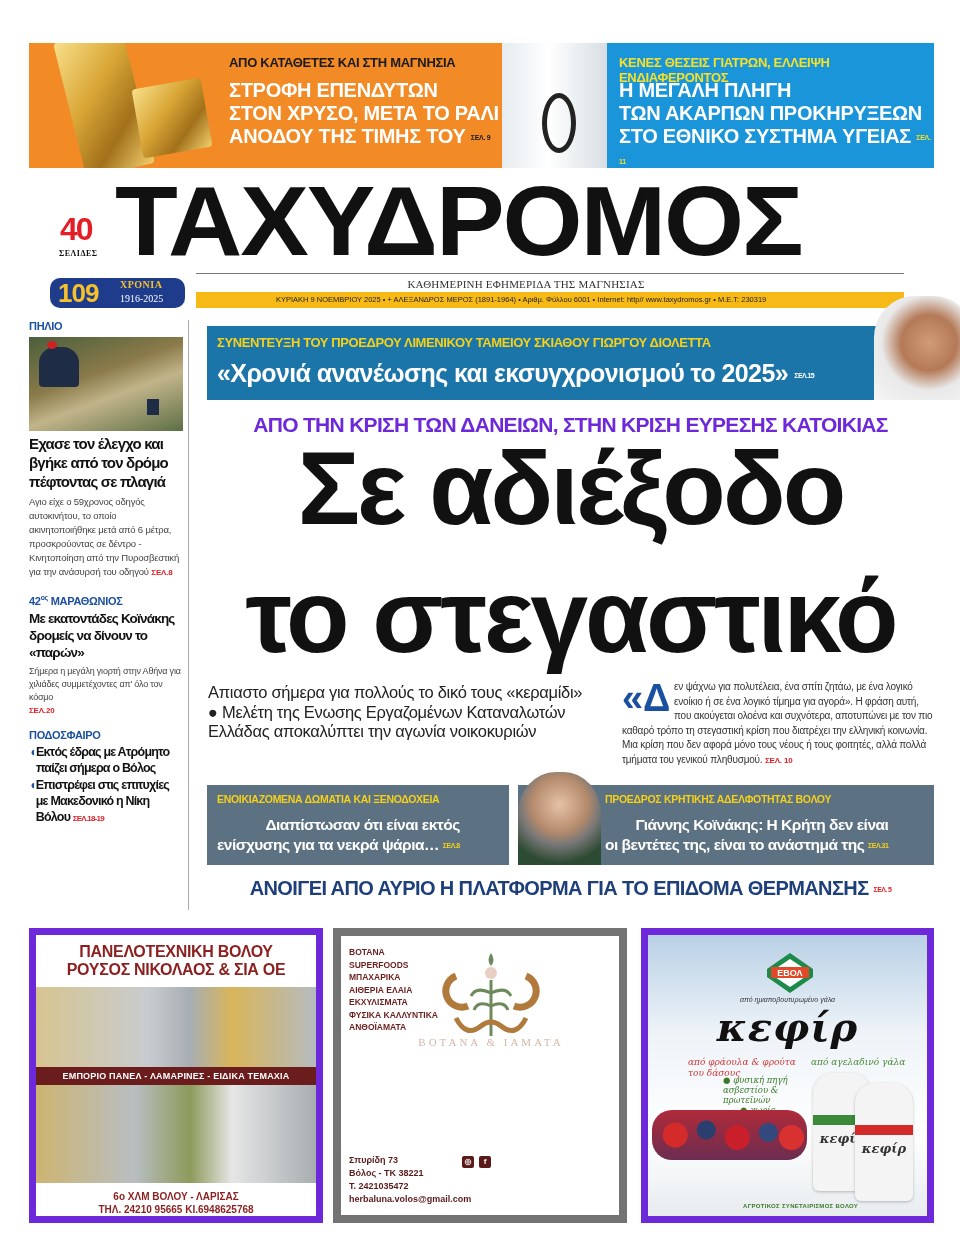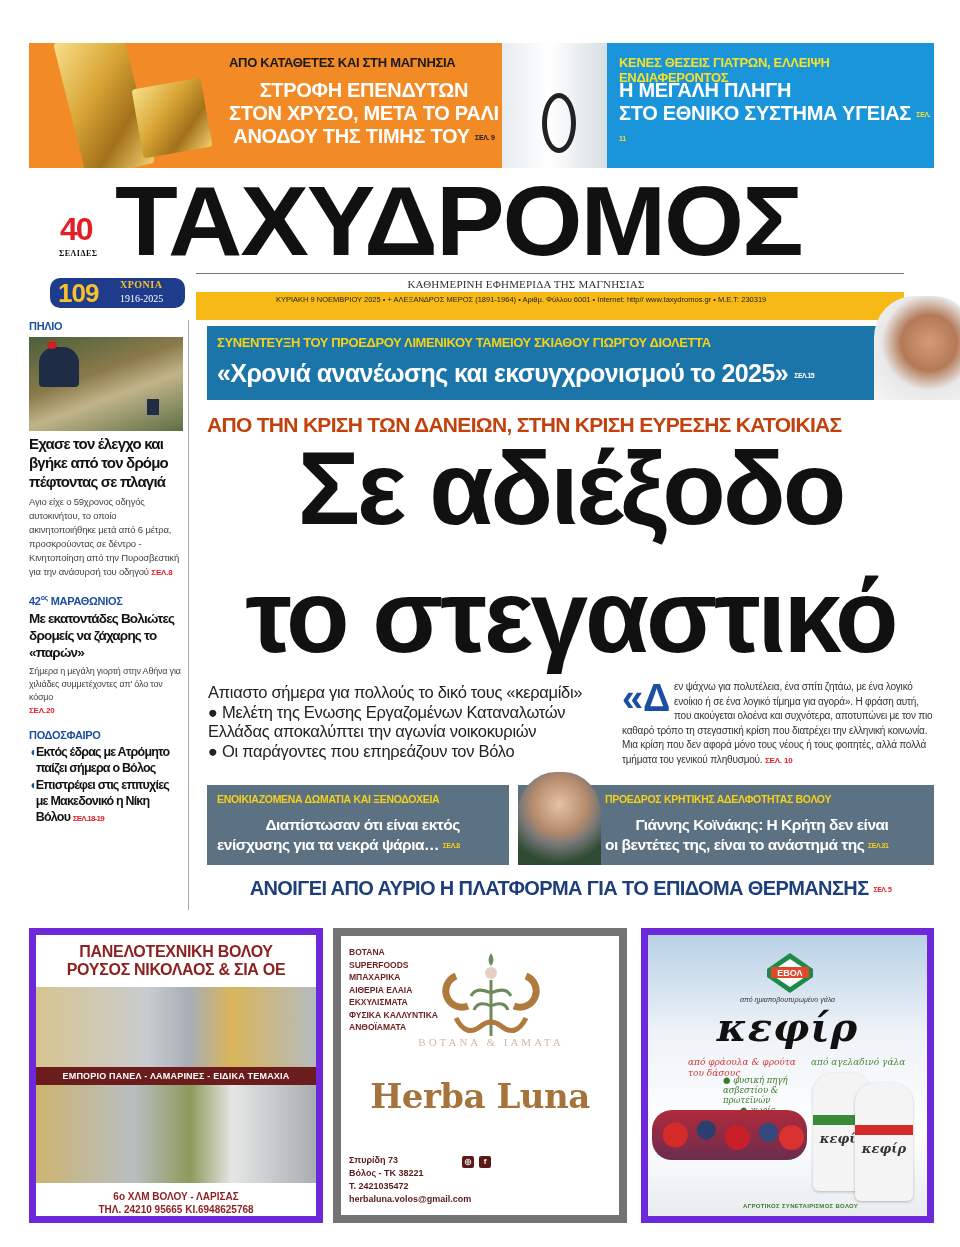--- a/index.html
+++ b/index.html
@@ -1,55 +1,55 @@
 <!DOCTYPE html>
 <html><head>
 <meta charset="utf-8">
 <style>
   * { box-sizing: border-box; margin: 0; padding: 0; }
   body { width: 960px; height: 1247px; background: #fff; font-family: "Liberation Sans", sans-serif; position: relative; overflow: hidden; color: #111; }
 
   
   .banner { position: absolute; top: 43px; height: 125px; overflow: hidden; }
-  .banner-left { left: 29px; width: 543px; background: #f28a26; text-align: center; }
+  .banner-left { left: 29px; width: 543px; background: #f28a26; }
   .banner-right { left: 502px; width: 432px; background: #1a95d9; }
   .goldbar { position: absolute; background: linear-gradient(135deg, #f8e08a 0%, #d9a636 40%, #a2711a 70%, #f2cf6e 100%); border-radius: 4px; }
   .doctor { position: absolute; left: 0; top: 0; width: 105px; height: 125px; background: linear-gradient(90deg, #e6ecf0 0%, #ffffff 45%, #d7dee3 100%); }
   .banner .kicker { position: absolute; font-weight: bold; font-size: 13px; letter-spacing: -0.3px; }
   .banner .head { position: absolute; font-weight: bold; font-size: 20px; line-height: 23px; color: #fff; letter-spacing: -0.3px; }
   .sel { font-size: 7px; font-weight: bold; vertical-align: middle; }
 
   
   .logo-title { position: absolute; left: 115px; top: 178px; font-family: "Liberation Sans", sans-serif; font-weight: 900; font-size: 98px; letter-spacing: -2px; line-height: 86px; color: #111; transform: scaleX(1.05); transform-origin: left top; }
   .pages-num { position: absolute; left: 60px; top: 212px; font-size: 32px; font-weight: bold; color: #e41e26; letter-spacing: -2px; line-height: 34px; }
   .pages-lbl { position: absolute; left: 59px; top: 249px; font-size: 8px; font-weight: bold; font-family: "Liberation Serif", serif; letter-spacing: 0.5px; }
   .years-badge { position: absolute; left: 50px; top: 278px; width: 135px; height: 30px; background: #1f3b8c; border-radius: 10px; }
   .years-num { position: absolute; left: 8px; top: 0; font-size: 26px; font-weight: bold; color: #f5c22c; line-height: 30px; letter-spacing: -1px; }
   .years-lbl { position: absolute; left: 70px; top: 1px; font-size: 10px; color: #f5c22c; font-family: "Liberation Serif", serif; font-weight: bold; letter-spacing: 0.5px; }
   .years-range { position: absolute; left: 70px; top: 15px; font-size: 10px; color: #fff; font-family: "Liberation Serif", serif; }
   .rule { position: absolute; left: 196px; top: 273px; width: 708px; height: 1px; background: #777; }
   .tagline { position: absolute; left: 196px; top: 278px; width: 660px; text-align: center; font-family: "Liberation Serif", serif; font-size: 11px; color: #333; letter-spacing: 0.2px; }
-  .dateline { position: absolute; left: 196px; top: 292px; width: 708px; height: 28px; background: #f6b915; font-size: 7.5px; line-height: 16px; padding-left: 80px; color: #222; white-space: nowrap; }
+  .dateline { position: absolute; left: 196px; top: 292px; width: 708px; height: 16px; background: #f6b915; font-size: 7.5px; line-height: 16px; padding-left: 80px; color: #222; white-space: nowrap; }
 
   
   .leftcol { position: absolute; left: 29px; top: 320px; width: 154px; }
   .vsep { position: absolute; left: 188px; top: 320px; width: 1px; height: 590px; background: #aaa; }
   .sec-label { font-weight: bold; color: #1b4fa0; font-size: 11px; letter-spacing: -0.3px; }
   .photo-rescue { width: 154px; height: 94px; margin-top: 5px; background: linear-gradient(160deg, #4a5f3c 0%, #8a7a4a 40%, #c2b48a 60%, #5d6e44 100%); position: relative; }
   .lhead { font-weight: bold; font-size: 15px; line-height: 19px; letter-spacing: -0.8px; margin-top: 3px; color: #111; }
   .lbody { font-size: 9.5px; line-height: 14px; color: #444; margin-top: 4px; letter-spacing: -0.2px; }
   .red-ref { color: #e41e26; font-weight: bold; font-size: 8px; }
   .bullet { color: #1b4fa0; font-weight: bold; }
 
   
   .interview { position: absolute; left: 207px; top: 326px; width: 767px; height: 74px; background: #1c75a8; }
   .interview .kicker { position: absolute; left: 10px; top: 9px; font-size: 13px; font-weight: bold; color: #f5d11a; letter-spacing: -0.4px; }
   .interview .quote { position: absolute; left: 10px; top: 33px; font-size: 25px; font-weight: bold; color: #fff; letter-spacing: -0.6px; }
   .portrait1 { position: absolute; right: 0; top: -30px; width: 100px; height: 104px; background: radial-gradient(circle at 55% 45%, #d29b78 0%, #b47a58 35%, #e9e9e9 60%, #f5f5f5 100%); border-radius: 40% 40% 0 0; }
-  .main-kicker { position: absolute; left: 207px; top: 413px; width: 727px; font-size: 21px; font-weight: bold; color: #c2410c; letter-spacing: -0.7px; }
+  .main-kicker { position: absolute; left: 207px; top: 413px; width: 727px; text-align: center; font-size: 21px; font-weight: bold; color: #6d28d9; letter-spacing: -0.7px; }
   .main-head { position: absolute; left: 207px; top: 438px; width: 727px; text-align: center; font-size: 104px; font-weight: 900; line-height: 100px; letter-spacing: -3px; color: #111; }
   .sub { position: absolute; left: 208px; top: 683px; width: 405px; font-size: 16.5px; line-height: 19.5px; color: #222; letter-spacing: -0.3px; }
   .quotecol { position: absolute; left: 622px; top: 680px; width: 312px; font-size: 10px; line-height: 14.5px; color: #333; letter-spacing: -0.2px; }
   .dropcap { float: left; font-size: 38px; line-height: 36px; font-weight: 900; color: #1b4fa0; margin-right: 4px; }
 
   .grybox { position: absolute; top: 785px; height: 80px; background: #5c7182; }
   .grybox .kicker { position: absolute; left: 10px; top: 8px; font-size: 10.5px; font-weight: bold; color: #f5d11a; letter-spacing: -0.3px; }
   .grybox .head { position: absolute; left: 10px; top: 30px; font-size: 15.5px; line-height: 20px; font-weight: bold; color: #fff; letter-spacing: -0.5px; text-align: right; }
   .grybox .sel { color: #f5d11a; }
   .portrait2 { position: absolute; left: 518px; top: 772px; width: 83px; height: 93px; background: radial-gradient(circle at 50% 35%, #e6c2a6 0%, #b48a6c 38%, #777 55%, #2d4a32 80%); border-radius: 45% 45% 0 0; }
@@ -97,20 +97,21 @@
   </div>
 </div>
 
 <div class="banner banner-right">
   <div class="doctor">
     <div style="position:absolute; left:40px; top:50px; width:34px; height:60px; border:5px solid #222; border-radius:50%;"></div>
   </div>
   <div class="kicker" style="left:117px; top:12px; color:#f5e02a;">ΚΕΝΕΣ ΘΕΣΕΙΣ ΓΙΑΤΡΩΝ, ΕΛΛΕΙΨΗ ΕΝΔΙΑΦΕΡΟΝΤΟΣ</div>
   <div class="head" style="left:117px; top:36px;">
     <div>Η ΜΕΓΑΛΗ ΠΛΗΓΗ</div>
+    <div>ΤΩΝ ΑΚΑΡΠΩΝ ΠΡΟΚΗΡΥΞΕΩΝ</div>
     <div><span>ΣΤΟ ΕΘΝΙΚΟ ΣΥΣΤΗΜΑ ΥΓΕΙΑΣ</span> <span class="sel" style="color:#f5e02a">ΣΕΛ. 11</span></div>
   </div>
 </div>
 
 <div class="pages-num">40</div>
 <div class="pages-lbl">ΣΕΛΙΔΕΣ</div>
 <div class="logo-title">ΤΑΧΥΔΡΟΜΟΣ</div>
 <div class="years-badge">
   <div class="years-num">109</div>
   <div class="years-lbl">ΧΡΟΝΙΑ</div>
@@ -127,21 +128,21 @@
       <div style="position:absolute; left:10px; top:10px; width:40px; height:40px; background:#1e2c45; border-radius:40% 40% 10% 10%;"></div>
       <div style="position:absolute; left:18px; top:4px; width:10px; height:8px; background:#c22; border-radius:50%;"></div>
       <div style="position:absolute; left:118px; top:62px; width:12px; height:16px; background:#1e2c45;"></div>
     </div>
     <div class="lhead">Εχασε τον έλεγχο και βγήκε από τον δρόμο πέφτοντας σε πλαγιά</div>
     <div class="lbody"><span>Αγιο είχε ο 59χρονος οδηγός αυτοκινήτου, το οποίο ακινητοποιήθηκε μετά από 6 μέτρα, προσκρούοντας σε δέντρο - Κινητοποίηση από την Πυροσβεστική για την ανάσυρσή του οδηγού</span> <span class="red-ref">ΣΕΛ.8</span></div>
   </div>
 
   <div style="margin-top:14px;">
     <div class="sec-label"><span>42</span><sup style="font-size:7px;">ος</sup> <span>ΜΑΡΑΘΩΝΙΟΣ</span></div>
-    <div class="lhead" style="font-size:13.5px; line-height:17px;">Με εκατοντάδες Βολιώτες δρομείς να ζάχαρης το «παρών»</div>
+    <div class="lhead" style="font-size:13.5px; line-height:17px;">Με εκατοντάδες Κοϊνάκης δρομείς να δίνουν το «παρών»</div>
     <div class="lbody" style="font-size:9px; line-height:13px;"><span>Σήμερα η μεγάλη γιορτή στην Αθήνα για χιλιάδες συμμετέχοντες απ' όλο τον κόσμο</span><br><span class="red-ref">ΣΕΛ.20</span></div>
   </div>
 
   <div style="margin-top:12px;">
     <div class="sec-label">ΠΟΔΟΣΦΑΙΡΟ</div>
     <div class="lhead" style="font-size:12.5px; line-height:16px; display:flex;">
         <span class="bullet" style="width:12px;">◖</span>
         <span>Εκτός έδρας με Ατρόμητο παίζει σήμερα ο Βόλος</span>
       </div>
     <div class="lhead" style="font-size:12.5px; line-height:16px; display:flex; margin-top:1px;">
@@ -159,21 +160,20 @@
 </div>
 
 <div class="main-kicker">ΑΠΟ ΤΗΝ ΚΡΙΣΗ ΤΩΝ ΔΑΝΕΙΩΝ, ΣΤΗΝ ΚΡΙΣΗ ΕΥΡΕΣΗΣ ΚΑΤΟΙΚΙΑΣ</div>
 <div class="main-head">
   <div>Σε αδιέξοδο</div>
   <div style="margin-top:28px;">το στεγαστικό</div>
 </div>
 <div class="sub">
   <div>Απιαστο σήμερα για πολλούς το δικό τους «κεραμίδι»</div>
   <div>● <span>Μελέτη της Ενωσης Εργαζομένων Καταναλωτών Ελλάδας αποκαλύπτει την αγωνία νοικοκυριών</span></div>
-  <div>● <span>Οι παράγοντες που επηρεάζουν τον Βόλο</span></div>
 </div>
 <div class="quotecol">
   <span class="dropcap">«Δ</span><span>εν ψάχνω για πολυτέλεια, ένα σπίτι ζητάω, με ένα λογικό ενοίκιο ή σε ένα λογικό τίμημα για αγορά». Η φράση αυτή, που ακούγεται ολοένα και συχνότερα, αποτυπώνει με τον πιο καθαρό τρόπο τη στεγαστική κρίση που διατρέχει την ελληνική κοινωνία. Μια κρίση που δεν αφορά μόνο τους νέους ή τους φοιτητές, αλλά πολλά τμήματα του γενικού πληθυσμού.</span> <span class="red-ref">ΣΕΛ. 10</span>
 </div>
 
 <div class="grybox" style="left:207px; width:302px;">
   <div class="kicker">ΕΝΟΙΚΙΑΖΟΜΕΝΑ ΔΩΜΑΤΙΑ ΚΑΙ ΞΕΝΟΔΟΧΕΙΑ</div>
   <div class="head">
     <div>Διαπίστωσαν ότι είναι εκτός</div>
     <div><span>ενίσχυσης για τα νεκρά ψάρια…</span> <span class="sel">ΣΕΛ.8</span></div>
@@ -218,21 +218,20 @@
   <svg class="emblem" viewBox="0 0 110 100">
     <path d="M20 28 A16 16 0 1 0 32 58" fill="none" stroke="#b07a3c" stroke-width="7"></path>
     <path d="M90 28 A16 16 0 1 1 78 58" fill="none" stroke="#b07a3c" stroke-width="7"></path>
     <circle cx="55" cy="25" r="6" fill="#e8cfc4"></circle>
     <line x1="55" y1="32" x2="55" y2="88" stroke="#6e8a5c" stroke-width="3"></line>
     <path d="M55 45 Q40 38 35 48 M55 45 Q70 38 75 48 M55 58 Q42 52 38 62 M55 58 Q68 52 72 62" stroke="#6e8a5c" stroke-width="3" fill="none"></path>
     <path d="M55 5 Q50 12 55 18 Q60 12 55 5" fill="#6e8a5c"></path>
     <path d="M20 70 Q30 90 45 78 Q55 70 65 78 Q80 90 90 70" fill="none" stroke="#b07a3c" stroke-width="5"></path>
   </svg>
   <div class="sub-brand">ΒΟΤΑΝΑ &amp; ΙΑΜΑΤΑ</div>
-  <div class="brand">Herba Luna</div>
   <div class="contact">
     <div>Σπυρίδη 73</div>
     <div>Βόλος - ΤΚ 38221</div>
     <div>Τ. 2421035472</div>
     <div>herbaluna.volos@gmail.com</div>
   </div>
   <div class="social" style="left:121px;">◎</div>
   <div class="social" style="left:138px;">f</div>
 </div>
 

